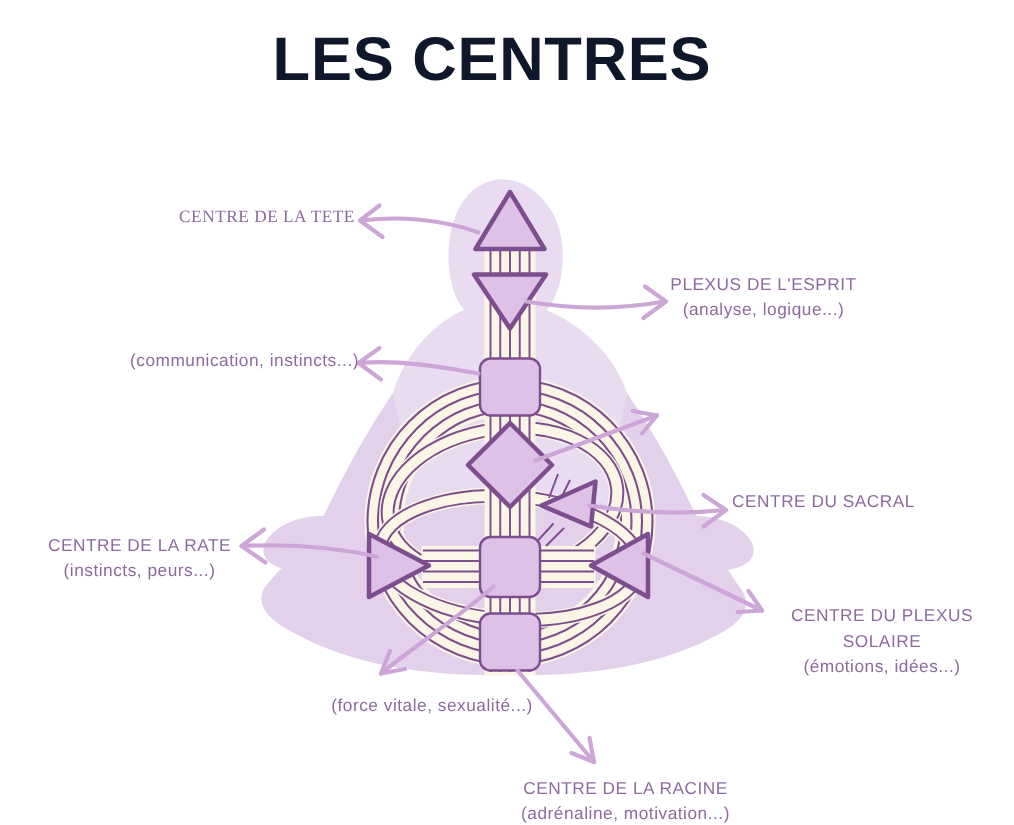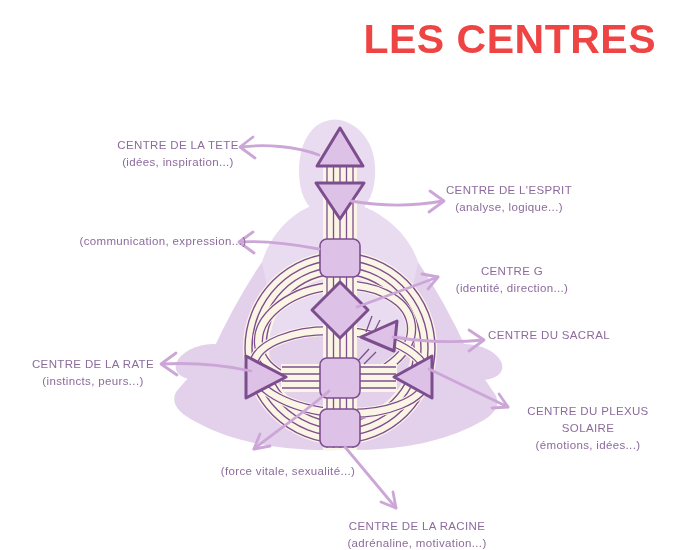--- a/index.html
+++ b/index.html
@@ -2,31 +2,31 @@
 <html><head>
 <meta charset="utf-8">
 <style>
   html,body{margin:0;padding:0;background:#ffffff;}
   .canvas{
     position:relative;width:676px;height:550px;background:#ffffff;
     overflow:hidden;font-family:"Liberation Sans",sans-serif;
   }
   .graph-svg{position:absolute;left:0;top:0;}
   .title{
-    position:absolute;top:16px;left:0;width:656px;text-align:right;
-    font-size:41px;font-weight:800;color:#ef4444;letter-spacing:.5px;
+    position:absolute;top:16px;left:0;width:656px;text-align:center;
+    font-size:41px;font-weight:800;color:#0f172a;letter-spacing:.5px;
     font-family:"Liberation Sans","DejaVu Sans",sans-serif;
   }
   .center-label{
     position:absolute;text-align:center;color:#8c6b9c;
     font-size:11.5px;line-height:17px;letter-spacing:.35px;
   }
   .center-label .name{display:block;}
   .center-label .sub{display:block;}
-  .lbl-tete  {left:88px;  top:137px; width:180px;}
+  .lbl-tete  {left:88px;  top:137px; width:180px;font-family:Liberation Serif, serif;}
   .lbl-esprit{left:424px; top:182px; width:170px;}
   .lbl-gorge {left:58px;  top:233px; width:210px;}
   .lbl-g     {left:427px; top:263px; width:170px;}
   .lbl-coeur {left:464px; top:327px; width:170px;}
   .lbl-rate  {left:8px;   top:356px; width:170px;}
   .lbl-plexus{left:500px; top:403px; width:176px;}
   .lbl-sacral{left:198px; top:463px; width:180px;}
   .lbl-racine{left:327px; top:518px; width:180px;}
 </style>
 </head>
@@ -152,32 +152,27 @@
         <path d="M345 447 L 396 508"></path>
         <polyline points="381,502 396,508 393,492"></polyline>
       </g>
     </g>
   </svg>
 
   <div class="title">LES CENTRES</div>
 
   <div class="center-label lbl-tete">
     <span class="name">CENTRE DE LA TETE</span>
-    <span class="sub">(idées, inspiration...)</span>
   </div>
   <div class="center-label lbl-esprit">
-    <span class="name">CENTRE DE L'ESPRIT</span>
+    <span class="name">PLEXUS DE L'ESPRIT</span>
     <span class="sub">(analyse, logique...)</span>
   </div>
   <div class="center-label lbl-gorge">
-    <span class="sub">(communication, expression...)</span>
-  </div>
-  <div class="center-label lbl-g">
-    <span class="name">CENTRE G</span>
-    <span class="sub">(identité, direction...)</span>
+    <span class="sub">(communication, instincts...)</span>
   </div>
   <div class="center-label lbl-coeur">
     <span class="name">CENTRE DU SACRAL</span>
   </div>
   <div class="center-label lbl-rate">
     <span class="name">CENTRE DE LA RATE</span>
     <span class="sub">(instincts, peurs...)</span>
   </div>
   <div class="center-label lbl-plexus">
     <span class="name">CENTRE DU PLEXUS SOLAIRE</span>

